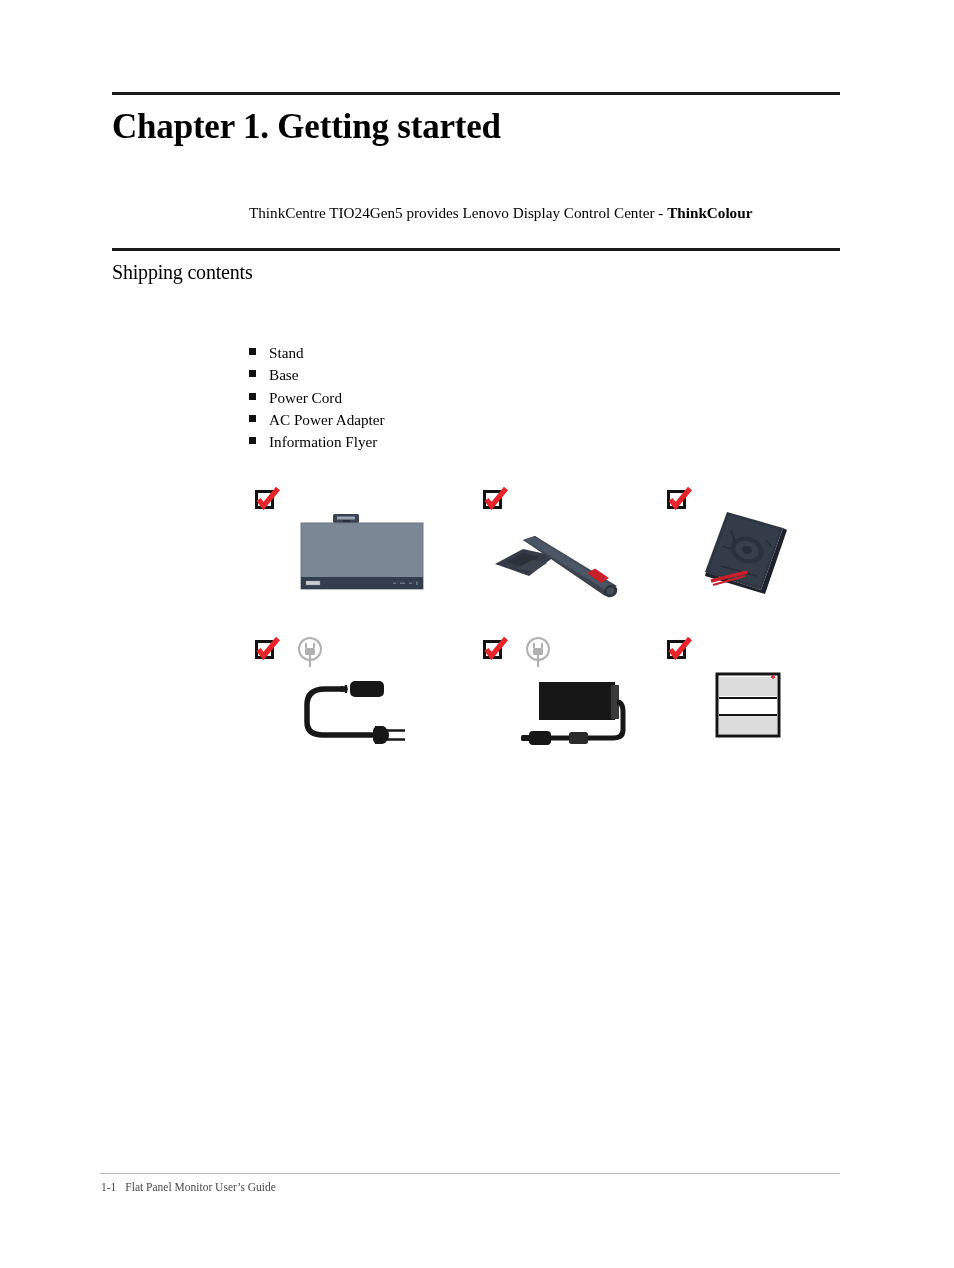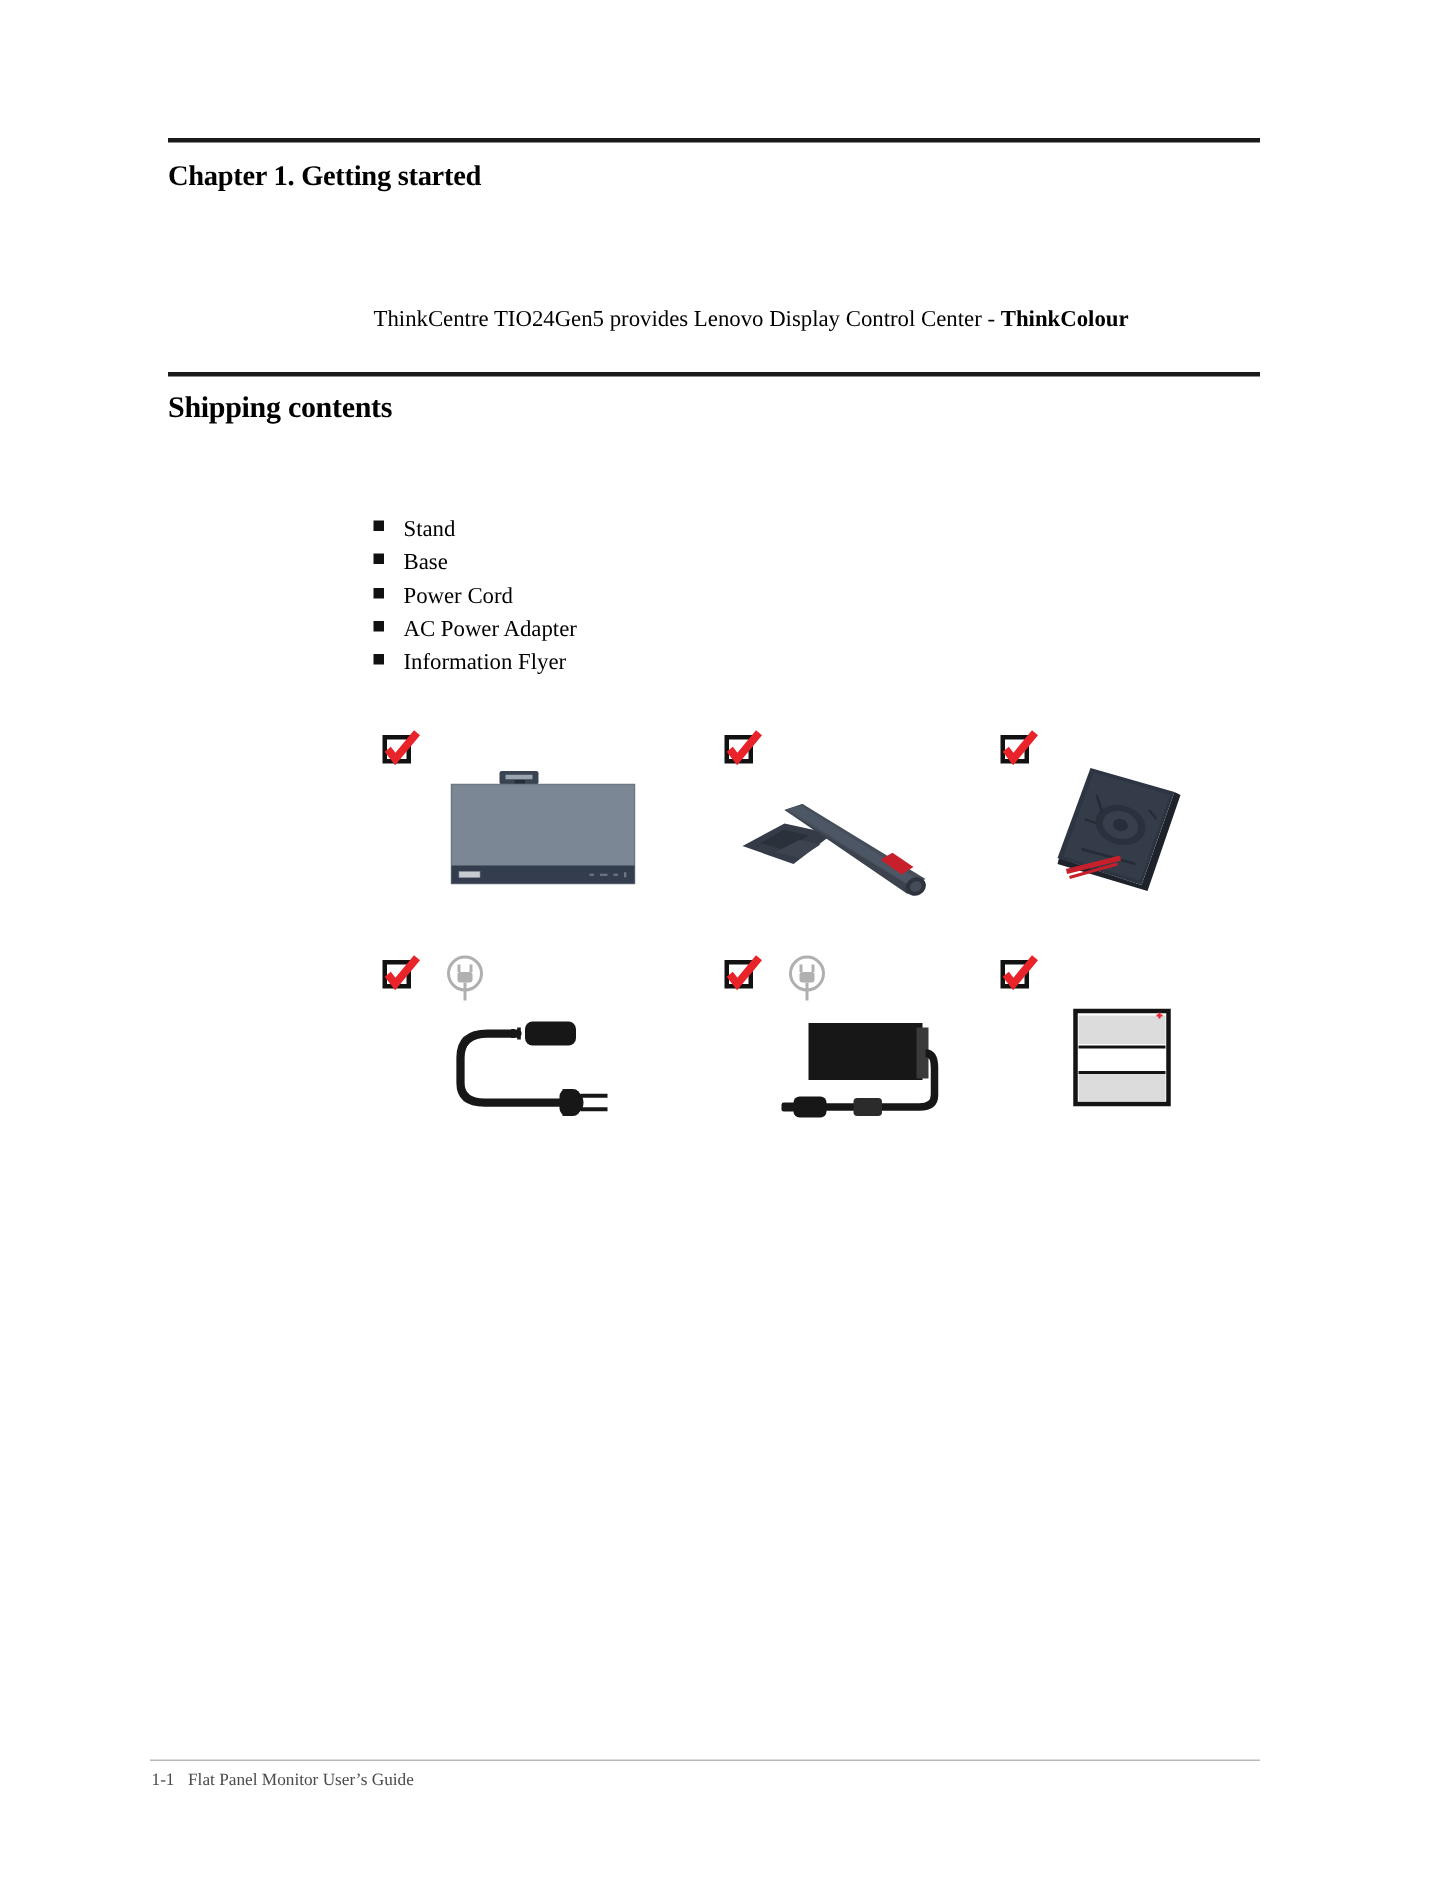--- a/index.html
+++ b/index.html
@@ -39,32 +39,32 @@
     width: 740px;
     height: 1px;
     background: #b8b8b8;
   }
 
   
   .chapter-title {
     position: absolute;
     left: 112px;
     top: 107px;
-    font-size: 19px;
+    font-size: 35px;
     font-weight: bold;
     letter-spacing: -0.2px;
     white-space: nowrap;
   }
 
   .section-title {
     position: absolute;
     left: 112px;
     top: 261px;
     font-size: 20px;
-    font-weight: bold;
+    font-weight: normal;
     letter-spacing: -0.2px;
     white-space: nowrap;
   }
 
   
   .para {
     position: absolute;
     left: 249px;
     width: 594px;
     font-size: 15.2px;

